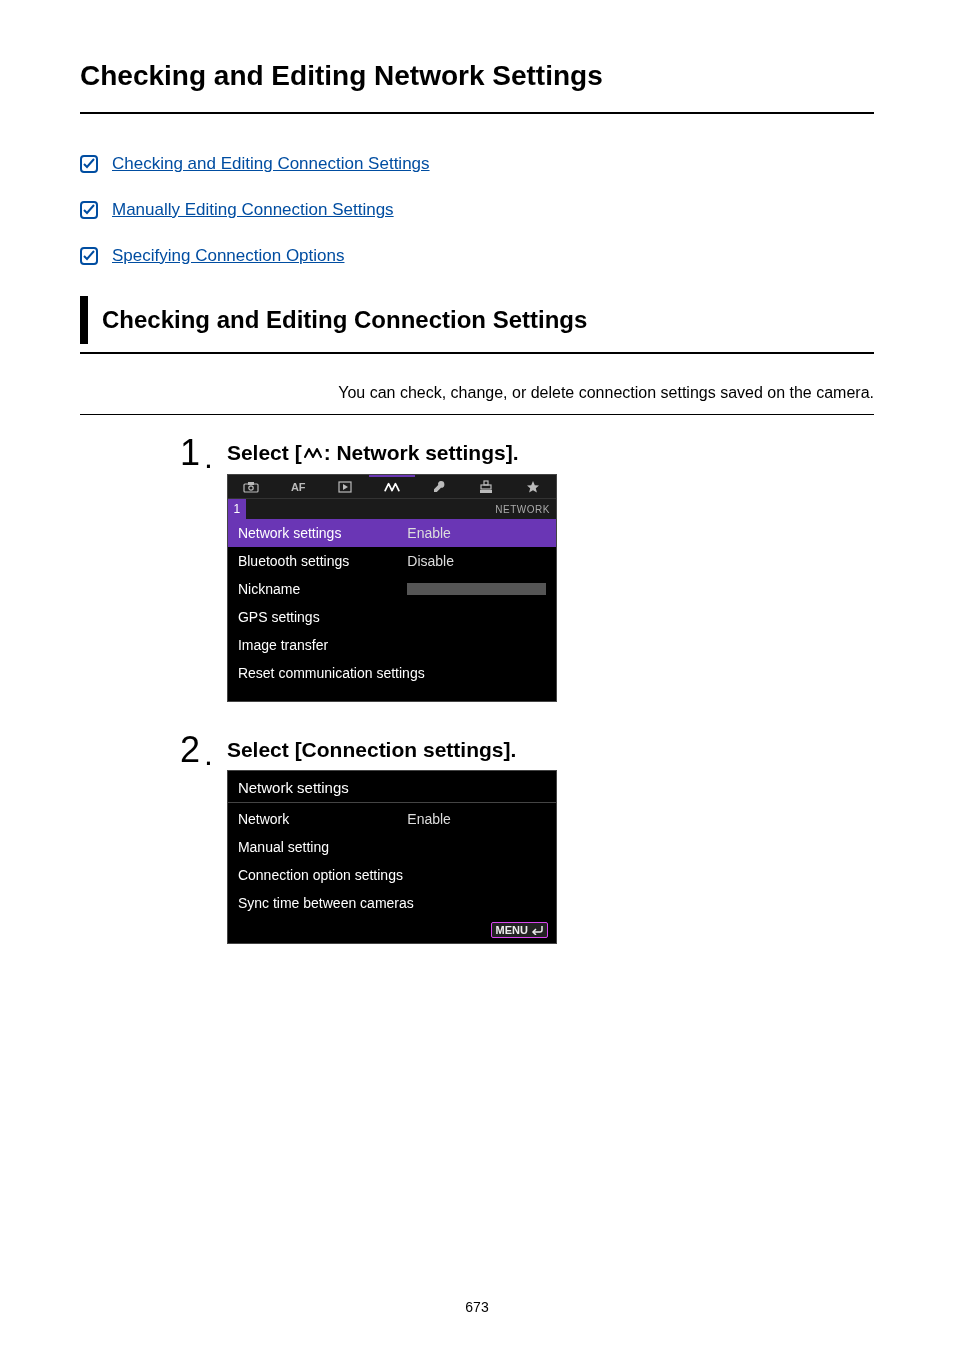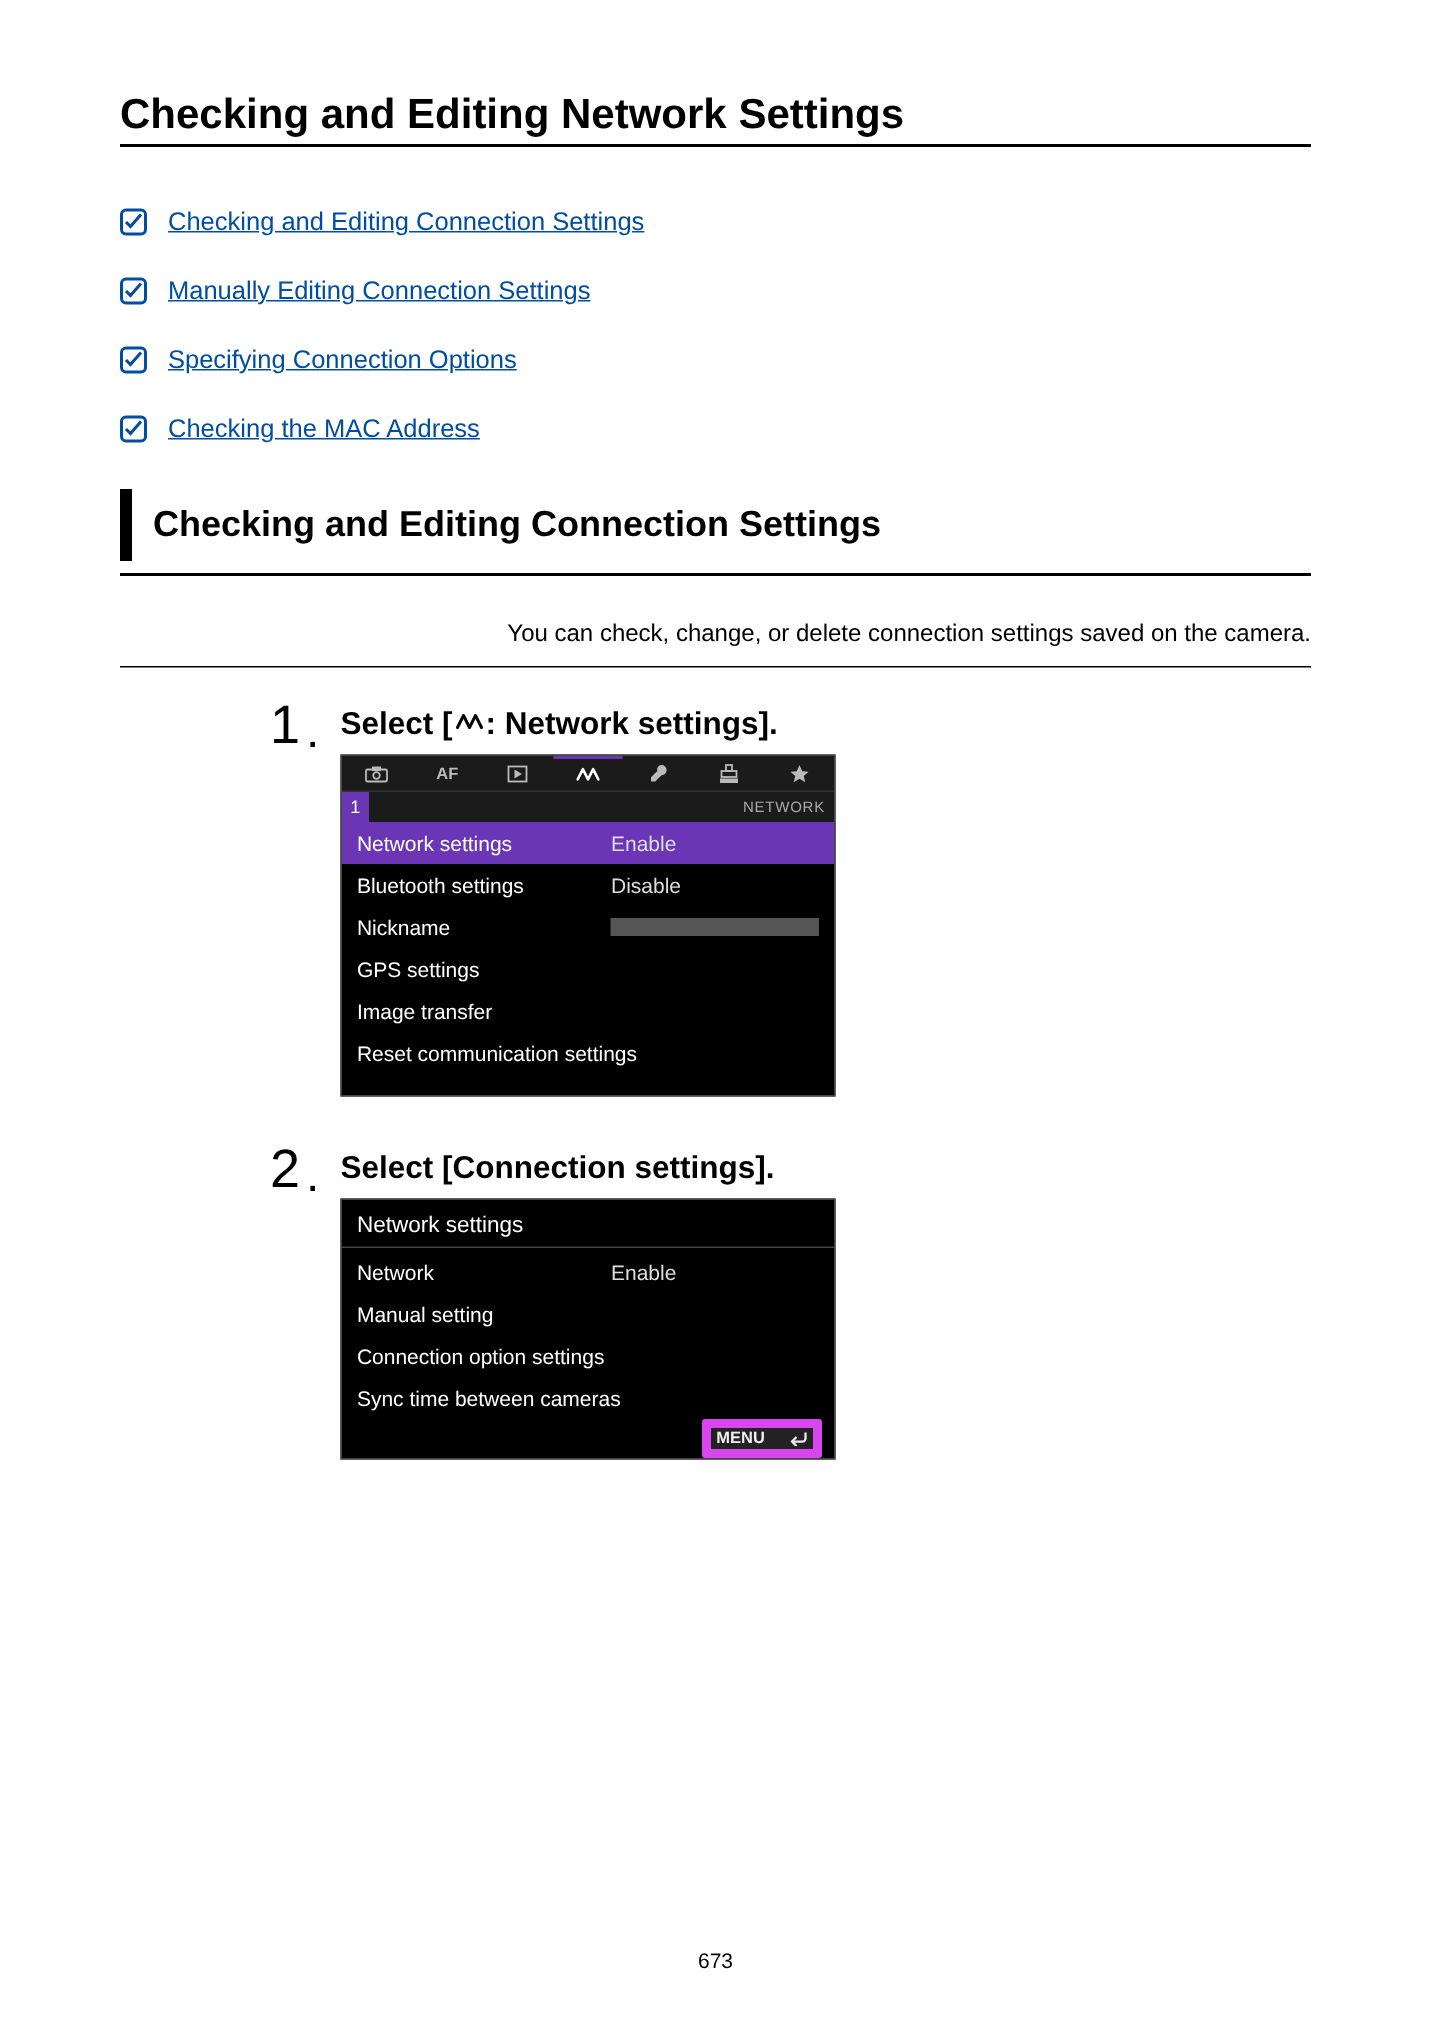--- a/index.html
+++ b/index.html
@@ -11,21 +11,21 @@
     color: #000;
     background: #fff;
     position: relative;
   }
   .page {
     padding: 60px 80px 40px 80px;
   }
   h1.title {
     font-size: 28px;
     font-weight: bold;
-    margin: 0 0 4px 0;
+    margin: 0 0 20px 0;
   }
   hr.hrule {
     border: none;
     border-top: 2px solid #000;
     margin: 0 0 40px 0;
   }
   .toc-item {
     display: flex;
     align-items: center;
     margin: 0 0 26px 0;
@@ -186,28 +186,28 @@
   .screen-footer {
     height: 26px;
     display: flex;
     justify-content: flex-end;
     align-items: center;
     padding: 0 8px;
     background: #000;
   }
   .menu-btn {
     background: #222;
-    border: 6px solid #d946ef;
+    border: 1px solid #d946ef;
     color: #eee;
     font-size: 11px;
     padding: 1px 4px;
     border-radius: 2px;
     display: flex;
     align-items: center;
-    gap: 16px;
+    gap: 3px;
     font-weight: bold;
   }
 
   .page-number {
     position: absolute;
     bottom: 30px;
     width: 100%;
     left: 0;
     text-align: center;
     font-size: 14px;
@@ -238,28 +238,20 @@
       <a href="#" class="toc-link">Manually Editing Connection Settings</a>
     </div>
     <div class="toc-item">
       <span class="toc-icon">
         <svg width="12" height="12" viewBox="0 0 12 12">
             <polyline points="1,6 4,9 11,1" fill="none" stroke="#004da1" stroke-width="2"></polyline>
           </svg>
       </span>
       <a href="#" class="toc-link">Specifying Connection Options</a>
     </div>
-    <div class="toc-item">
-      <span class="toc-icon">
-        <svg width="12" height="12" viewBox="0 0 12 12">
-            <polyline points="1,6 4,9 11,1" fill="none" stroke="#004da1" stroke-width="2"></polyline>
-          </svg>
-      </span>
-      <a href="#" class="toc-link">Checking the MAC Address</a>
-    </div>
   </div>
 
   <div class="section-heading-wrap">
     <h2 class="section-heading">Checking and Editing Connection Settings</h2>
   </div>
   <hr class="hrule2">
 
   <p class="intro-text">You can check, change, or delete connection settings saved on the camera.</p>
   <hr class="hthin">
 

